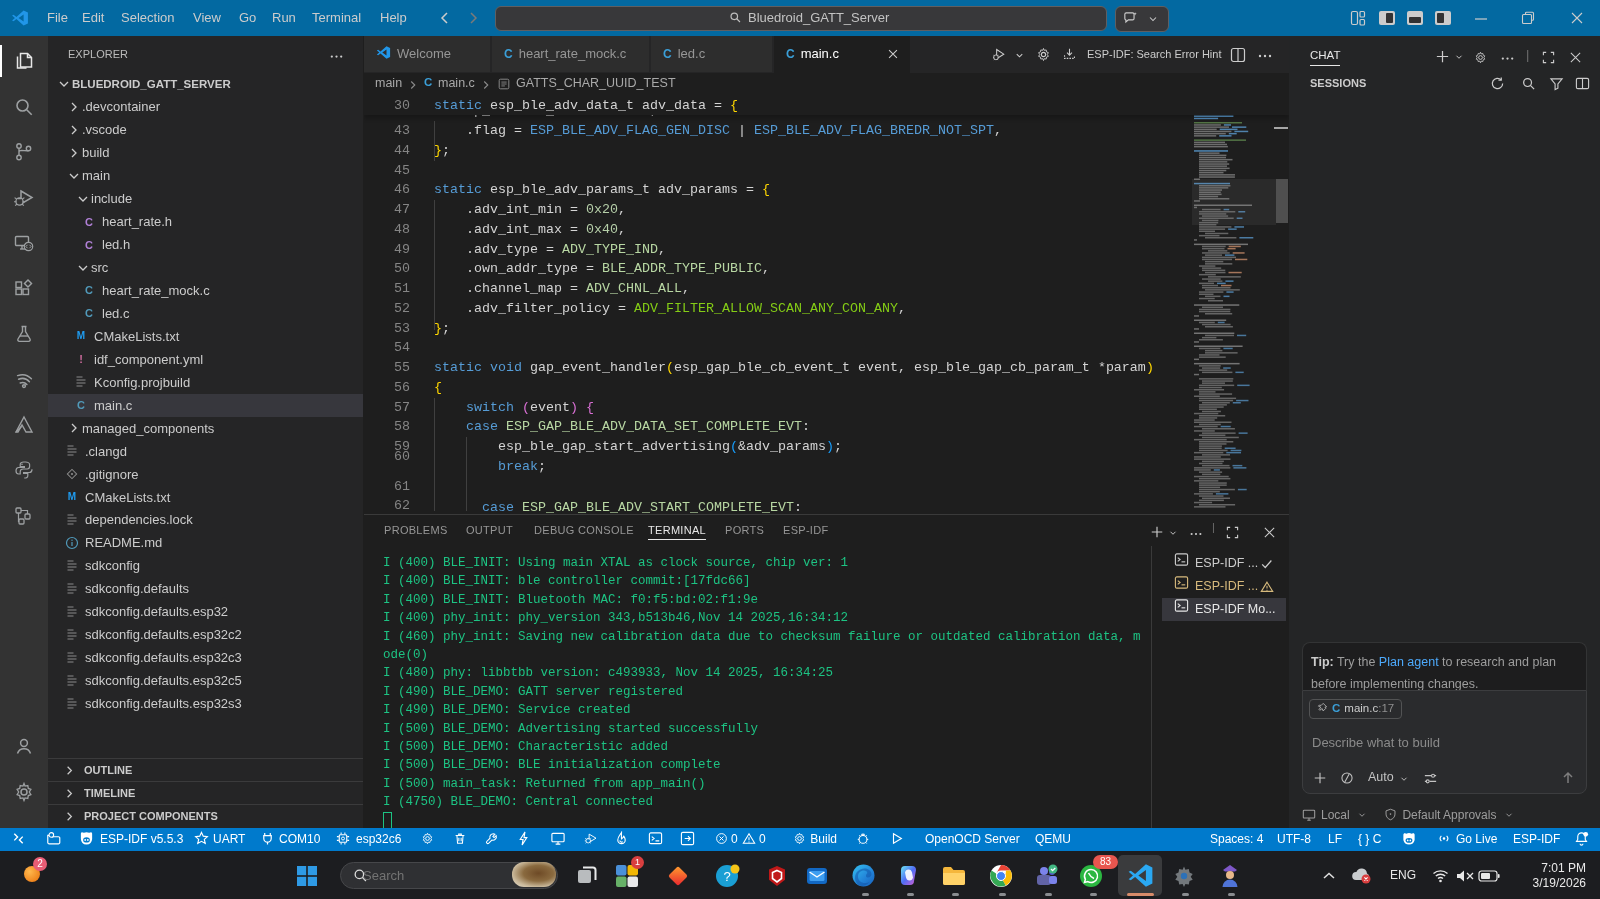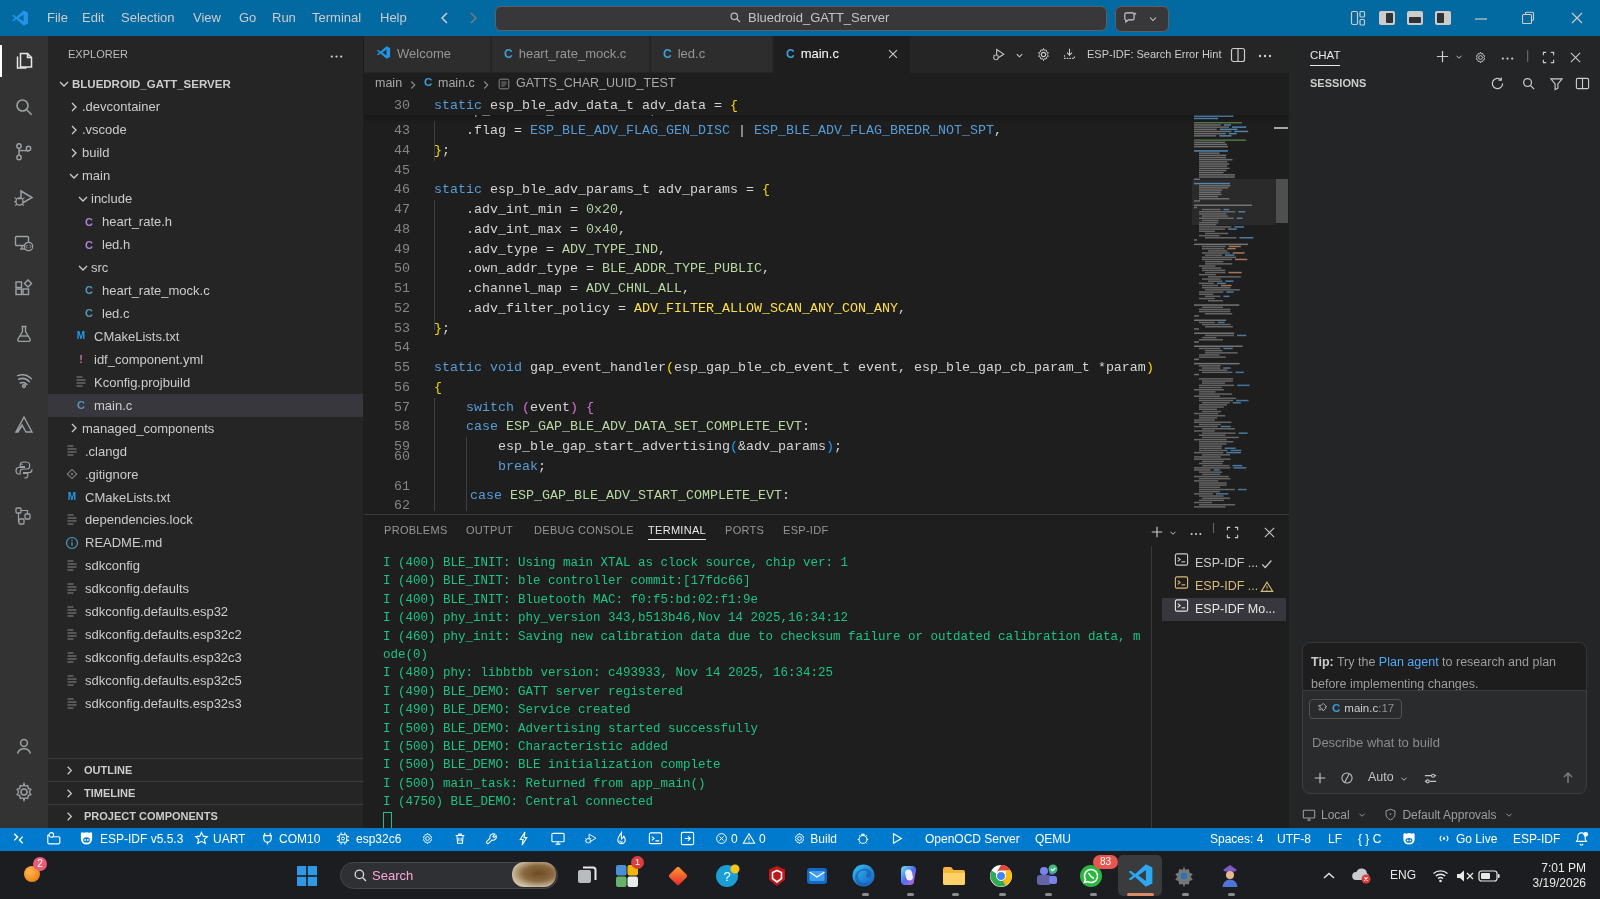--- a/index.html
+++ b/index.html
@@ -427,31 +427,31 @@
       <div class="cl" style="margin:0;top:6.3px"><span>    .p_service_data  </span><span>= </span><span style="color:#569cd6">NULL</span><span>,</span></div>
 <div class="cl" style="margin:0;top:26.1px"><span>    .flag </span><span>= </span><span style="color:#569cd6">ESP_BLE_ADV_FLAG_GEN_DISC</span><span> | </span><span style="color:#569cd6">ESP_BLE_ADV_FLAG_BREDR_NOT_SPT</span><span>,</span></div>
 <div class="cl" style="margin:0;top:45.8px"><span style="color:#ffd700">}</span><span>;</span></div>
 <div class="cl" style="margin:0;top:65.6px"></div>
 <div class="cl" style="margin:0;top:85.3px"><span style="color:#569cd6">static</span><span> esp_ble_adv_params_t adv_params </span><span>= </span><span style="color:#ffd700">{</span></div>
 <div class="cl" style="margin:0;top:105.1px"><span>    .adv_int_min </span><span>= </span><span style="color:#b5cea8">0x20</span><span>,</span></div>
 <div class="cl" style="margin:0;top:124.8px"><span>    .adv_int_max </span><span>= </span><span style="color:#b5cea8">0x40</span><span>,</span></div>
 <div class="cl" style="margin:0;top:144.6px"><span>    .adv_type </span><span>= </span><span style="color:#b8d7a3">ADV_TYPE_IND</span><span>,</span></div>
 <div class="cl" style="margin:0;top:164.3px"><span>    .own_addr_type </span><span>= </span><span style="color:#b8d7a3">BLE_ADDR_TYPE_PUBLIC</span><span>,</span></div>
 <div class="cl" style="margin:0;top:184.1px"><span>    .channel_map </span><span>= </span><span style="color:#b8d7a3">ADV_CHNL_ALL</span><span>,</span></div>
-<div class="cl" style="margin:0;top:203.8px"><span>    .adv_filter_policy </span><span>= </span><span style="color:#fde047">ADV_FILTER_ALLOW_SCAN_ANY_CON_ANY</span><span>,</span></div>
+<div class="cl" style="margin:0;top:203.8px"><span>    .adv_filter_policy </span><span>= </span><span style="color:#84cc16">ADV_FILTER_ALLOW_SCAN_ANY_CON_ANY</span><span>,</span></div>
 <div class="cl" style="margin:0;top:223.6px"><span style="color:#ffd700">}</span><span>;</span></div>
 <div class="cl" style="margin:0;top:243.3px"></div>
 <div class="cl" style="margin:0;top:263.1px"><span style="color:#569cd6">static void</span><span> gap_event_handler</span><span style="color:#ffd700">(</span><span>esp_gap_ble_cb_event_t event</span><span>, </span><span>esp_ble_gap_cb_param_t </span><span>*</span><span>param</span><span style="color:#ffd700">)</span></div>
 <div class="cl" style="margin:0;top:282.9px"><span style="color:#ffd700">{</span></div>
 <div class="cl" style="margin:0;top:302.6px"><span>    </span><span style="color:#569cd6">switch</span><span> </span><span style="color:#da70d6">(</span><span>event</span><span style="color:#da70d6">)</span><span> </span><span style="color:#da70d6">{</span></div>
 <div class="cl" style="margin:0;top:322.4px"><span>    </span><span style="color:#569cd6">case</span><span> </span><span style="color:#b8d7a3">ESP_GAP_BLE_ADV_DATA_SET_COMPLETE_EVT</span><span>:</span></div>
 <div class="cl" style="margin:0;top:342.1px"><span>        esp_ble_gap_start_advertising</span><span style="color:#179fff">(</span><span>&amp;</span><span>adv_params</span><span style="color:#179fff">)</span><span>;</span></div>
 <div class="cl" style="margin:0;top:361.9px"><span>        </span><span style="color:#569cd6">break</span><span>;</span></div>
 <div class="cl" style="margin:0;top:381.6px"></div>
-<div class="cl" style="margin:4px;top:387px"><span>    </span><span style="color:#569cd6">case</span><span> </span><span style="color:#b8d7a3">ESP_GAP_BLE_ADV_START_COMPLETE_EVT</span><span>:</span></div>
+<div class="cl" style="margin:16px;top:387px"><span>    </span><span style="color:#569cd6">case</span><span> </span><span style="color:#b8d7a3">ESP_GAP_BLE_ADV_START_COMPLETE_EVT</span><span>:</span></div>
 </div>
 <div class="ig" style="left:70px;top:26px;height:40px"></div>
 <div class="ig" style="left:70px;top:105px;height:130px"></div>
 <div class="ig" style="left:70px;top:303px;height:113px"></div>
 <div class="ig" style="left:102px;top:342px;height:74px"></div>
 <svg width="925" height="792" style="position:absolute;left:0;top:0">
       <g transform="translate(-364,-95)">
         <rect x="1194.0" y="96.0" width="32.0" height="1.5" fill="#5b9bd0" fill-opacity="0.90"></rect>
         <rect x="1194.0" y="98.2" width="34.3" height="1.5" fill="#5b9bd0" fill-opacity="0.90"></rect>
         <rect x="1194.0" y="100.3" width="42.3" height="1.5" fill="#5b9bd0" fill-opacity="0.90"></rect>
@@ -941,21 +941,21 @@
       <rect x="0" y="10.8" width="9.2" height="9.2" fill="#2e9ae5"></rect>
       <rect x="10.8" y="10.8" width="9.2" height="9.2" fill="#2e9ae5"></rect>
     </svg></div>
 <div style="position:absolute;left:340px;top:862px;width:218px;height:27px">
     <div style="width:216px;height:25px;border-radius:14px;background:#2f3033;border:1px solid #46474a"></div>
   </div>
 <svg width="15" height="15" viewBox="0 0 16 16" style="position:absolute;left:353px;top:868px">
     <circle cx="6.8" cy="6.8" r="4.5" fill="none" stroke="#dcdcdc" stroke-width="1.4"></circle>
     <path d="M10.2 10.2l3.6 3.6" stroke="#dcdcdc" stroke-width="1.4"></path>
   </svg>
-<span style="position:absolute;left:372px;top:868px;color:#f9a8d4;font-size:13px">Search</span>
+<span style="position:absolute;left:363px;top:868px;color:#737373;font-size:13px">Search</span>
 <div style="position:absolute;left:512px;top:862px;width:45px;height:26px">
     <div style="width:44px;height:25px;border-radius:12px;background:radial-gradient(ellipse at 60% 45%,#6e4a26 0,#8a6a3f 40%,#c9b89a 70%,#e8e2d2 100%)"></div>
   </div>
 <div style="position:absolute;left:575px;top:864px;width:24px;height:24px"><svg width="24" height="24" viewBox="0 0 24 24" style="">
       <rect x="3" y="6" width="13" height="13" rx="2" fill="#b9bcbe"></rect>
       <path d="M8 3.5h10a2.5 2.5 0 012.5 2.5v10" fill="none" stroke="#e8e9ea" stroke-width="2"></path>
     </svg></div>
 <div style="position:absolute;left:614px;top:863px;width:26px;height:26px"><svg width="26" height="26" viewBox="0 0 26 26" style="">
       <rect x="2" y="2" width="10.5" height="10.5" rx="2" fill="#4a90d9"></rect>
       <rect x="13.5" y="2" width="10.5" height="10.5" rx="2" fill="#f2b705"></rect>

